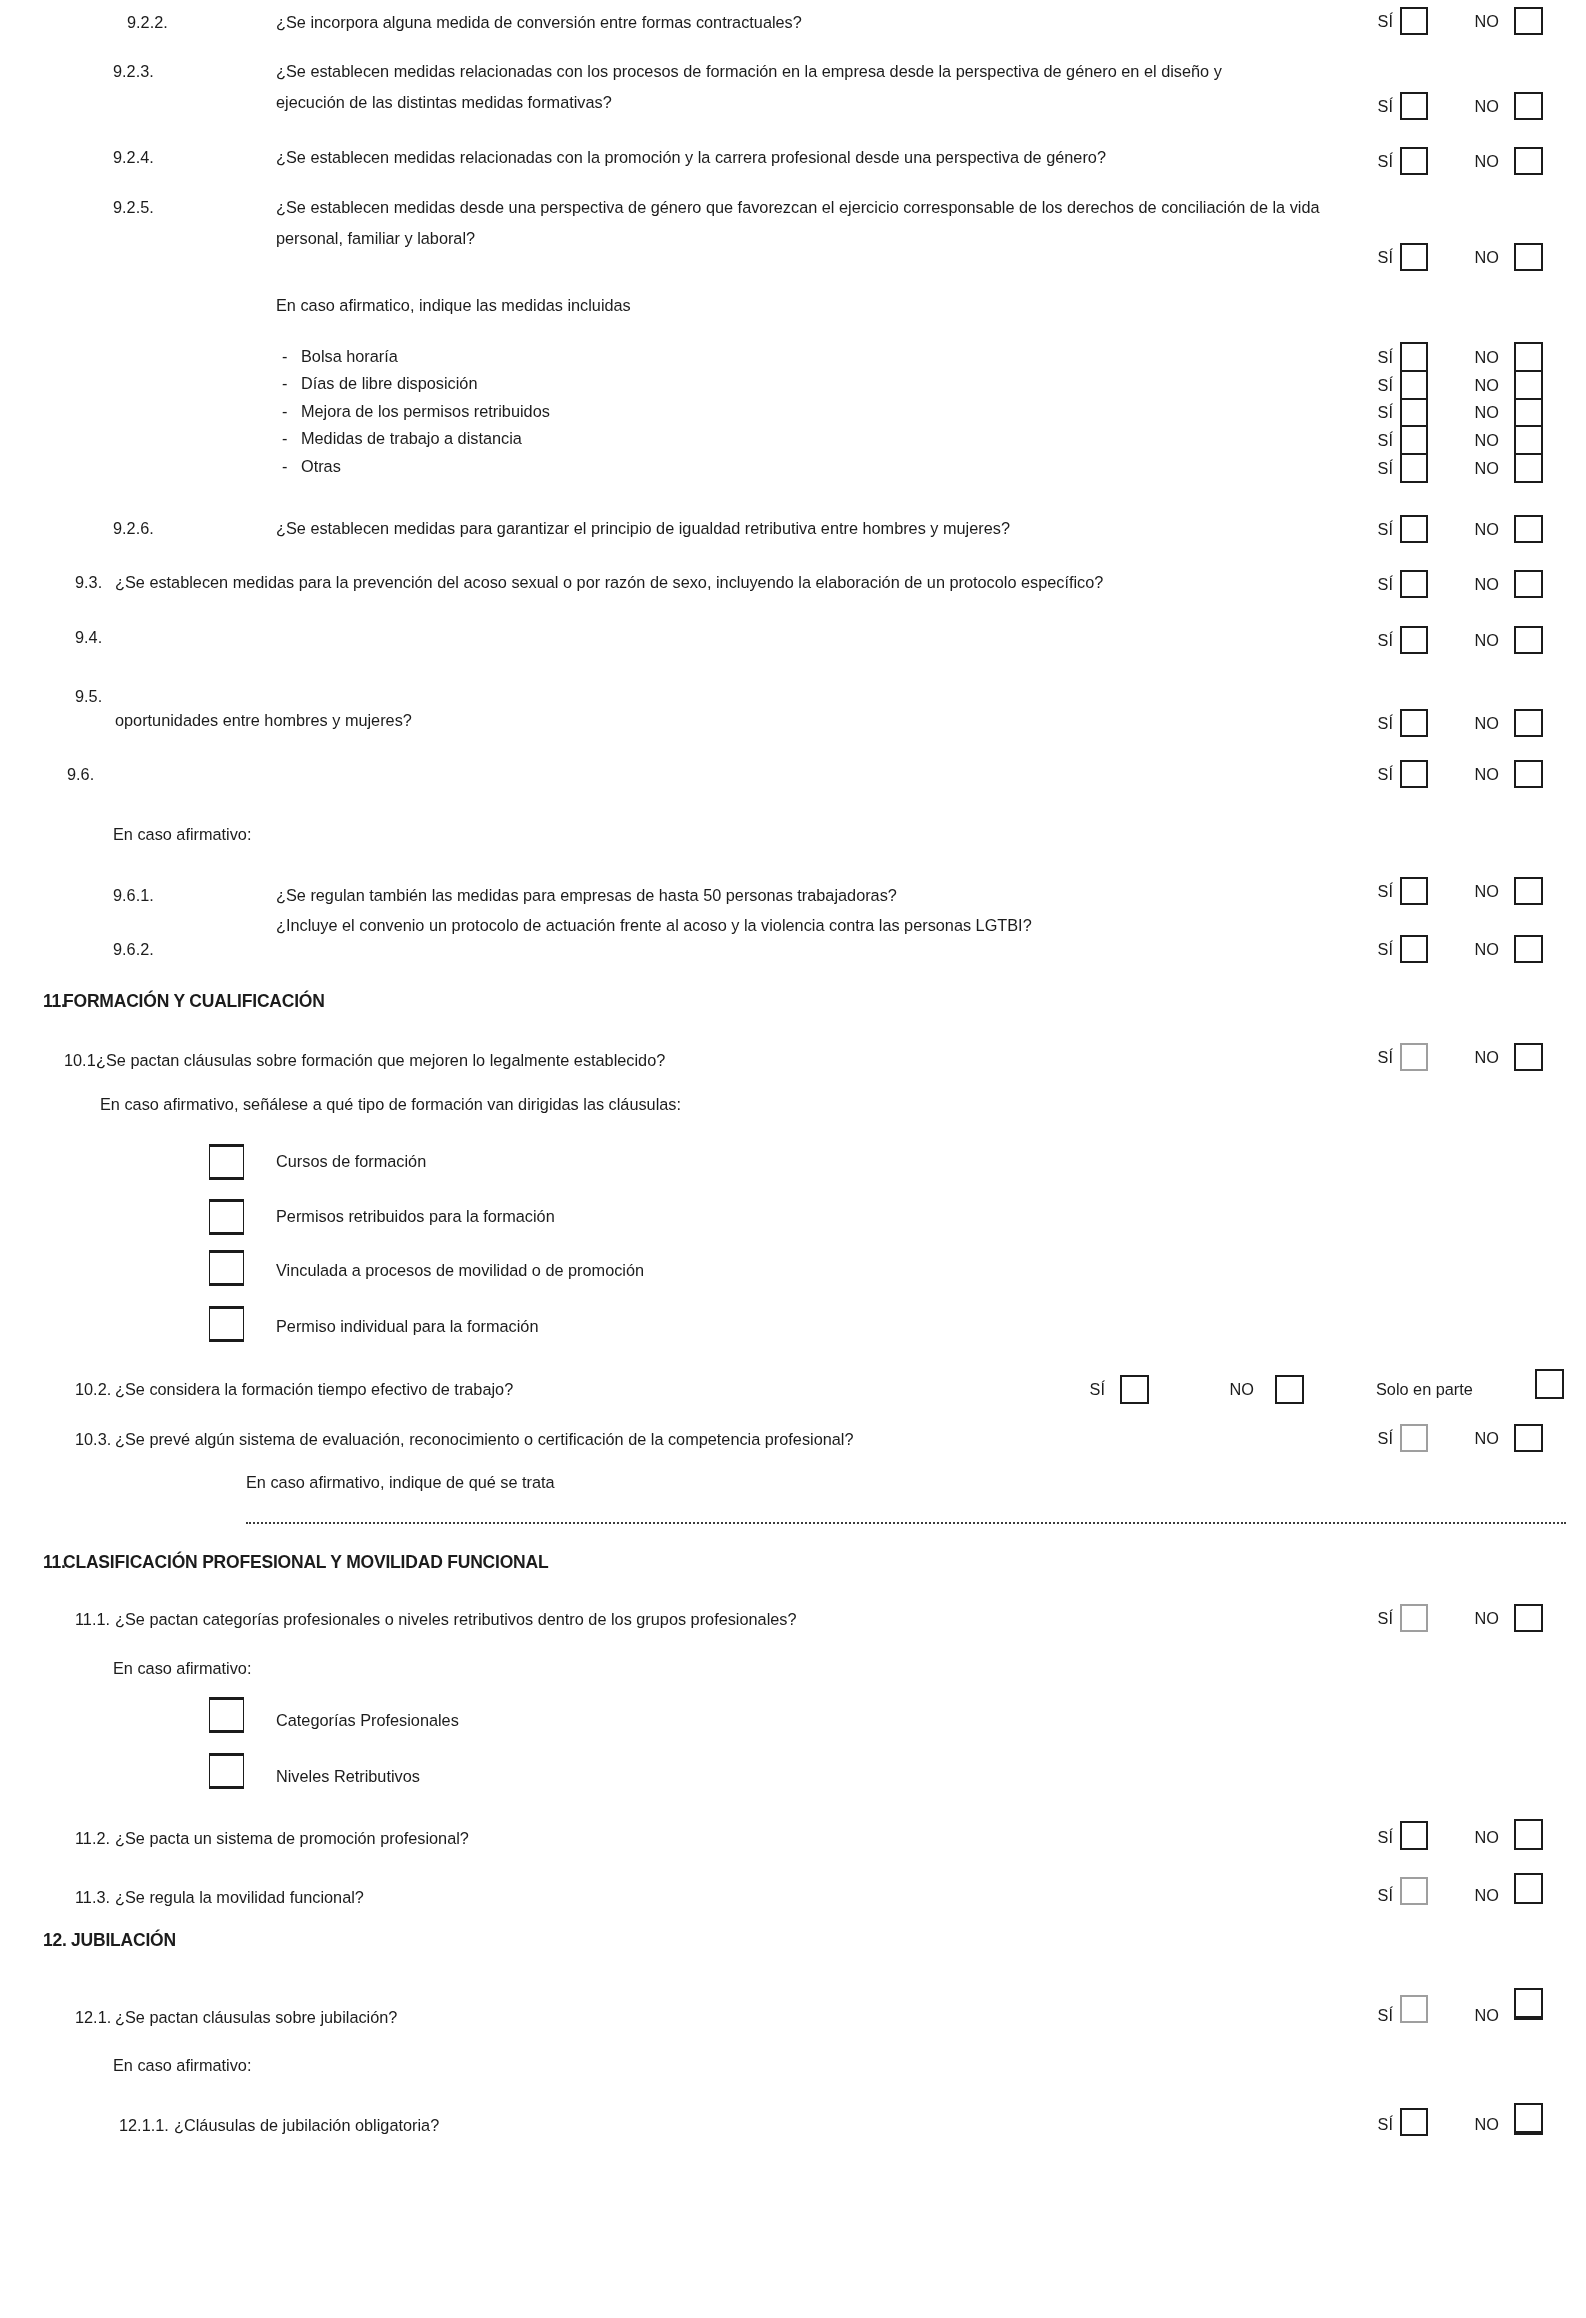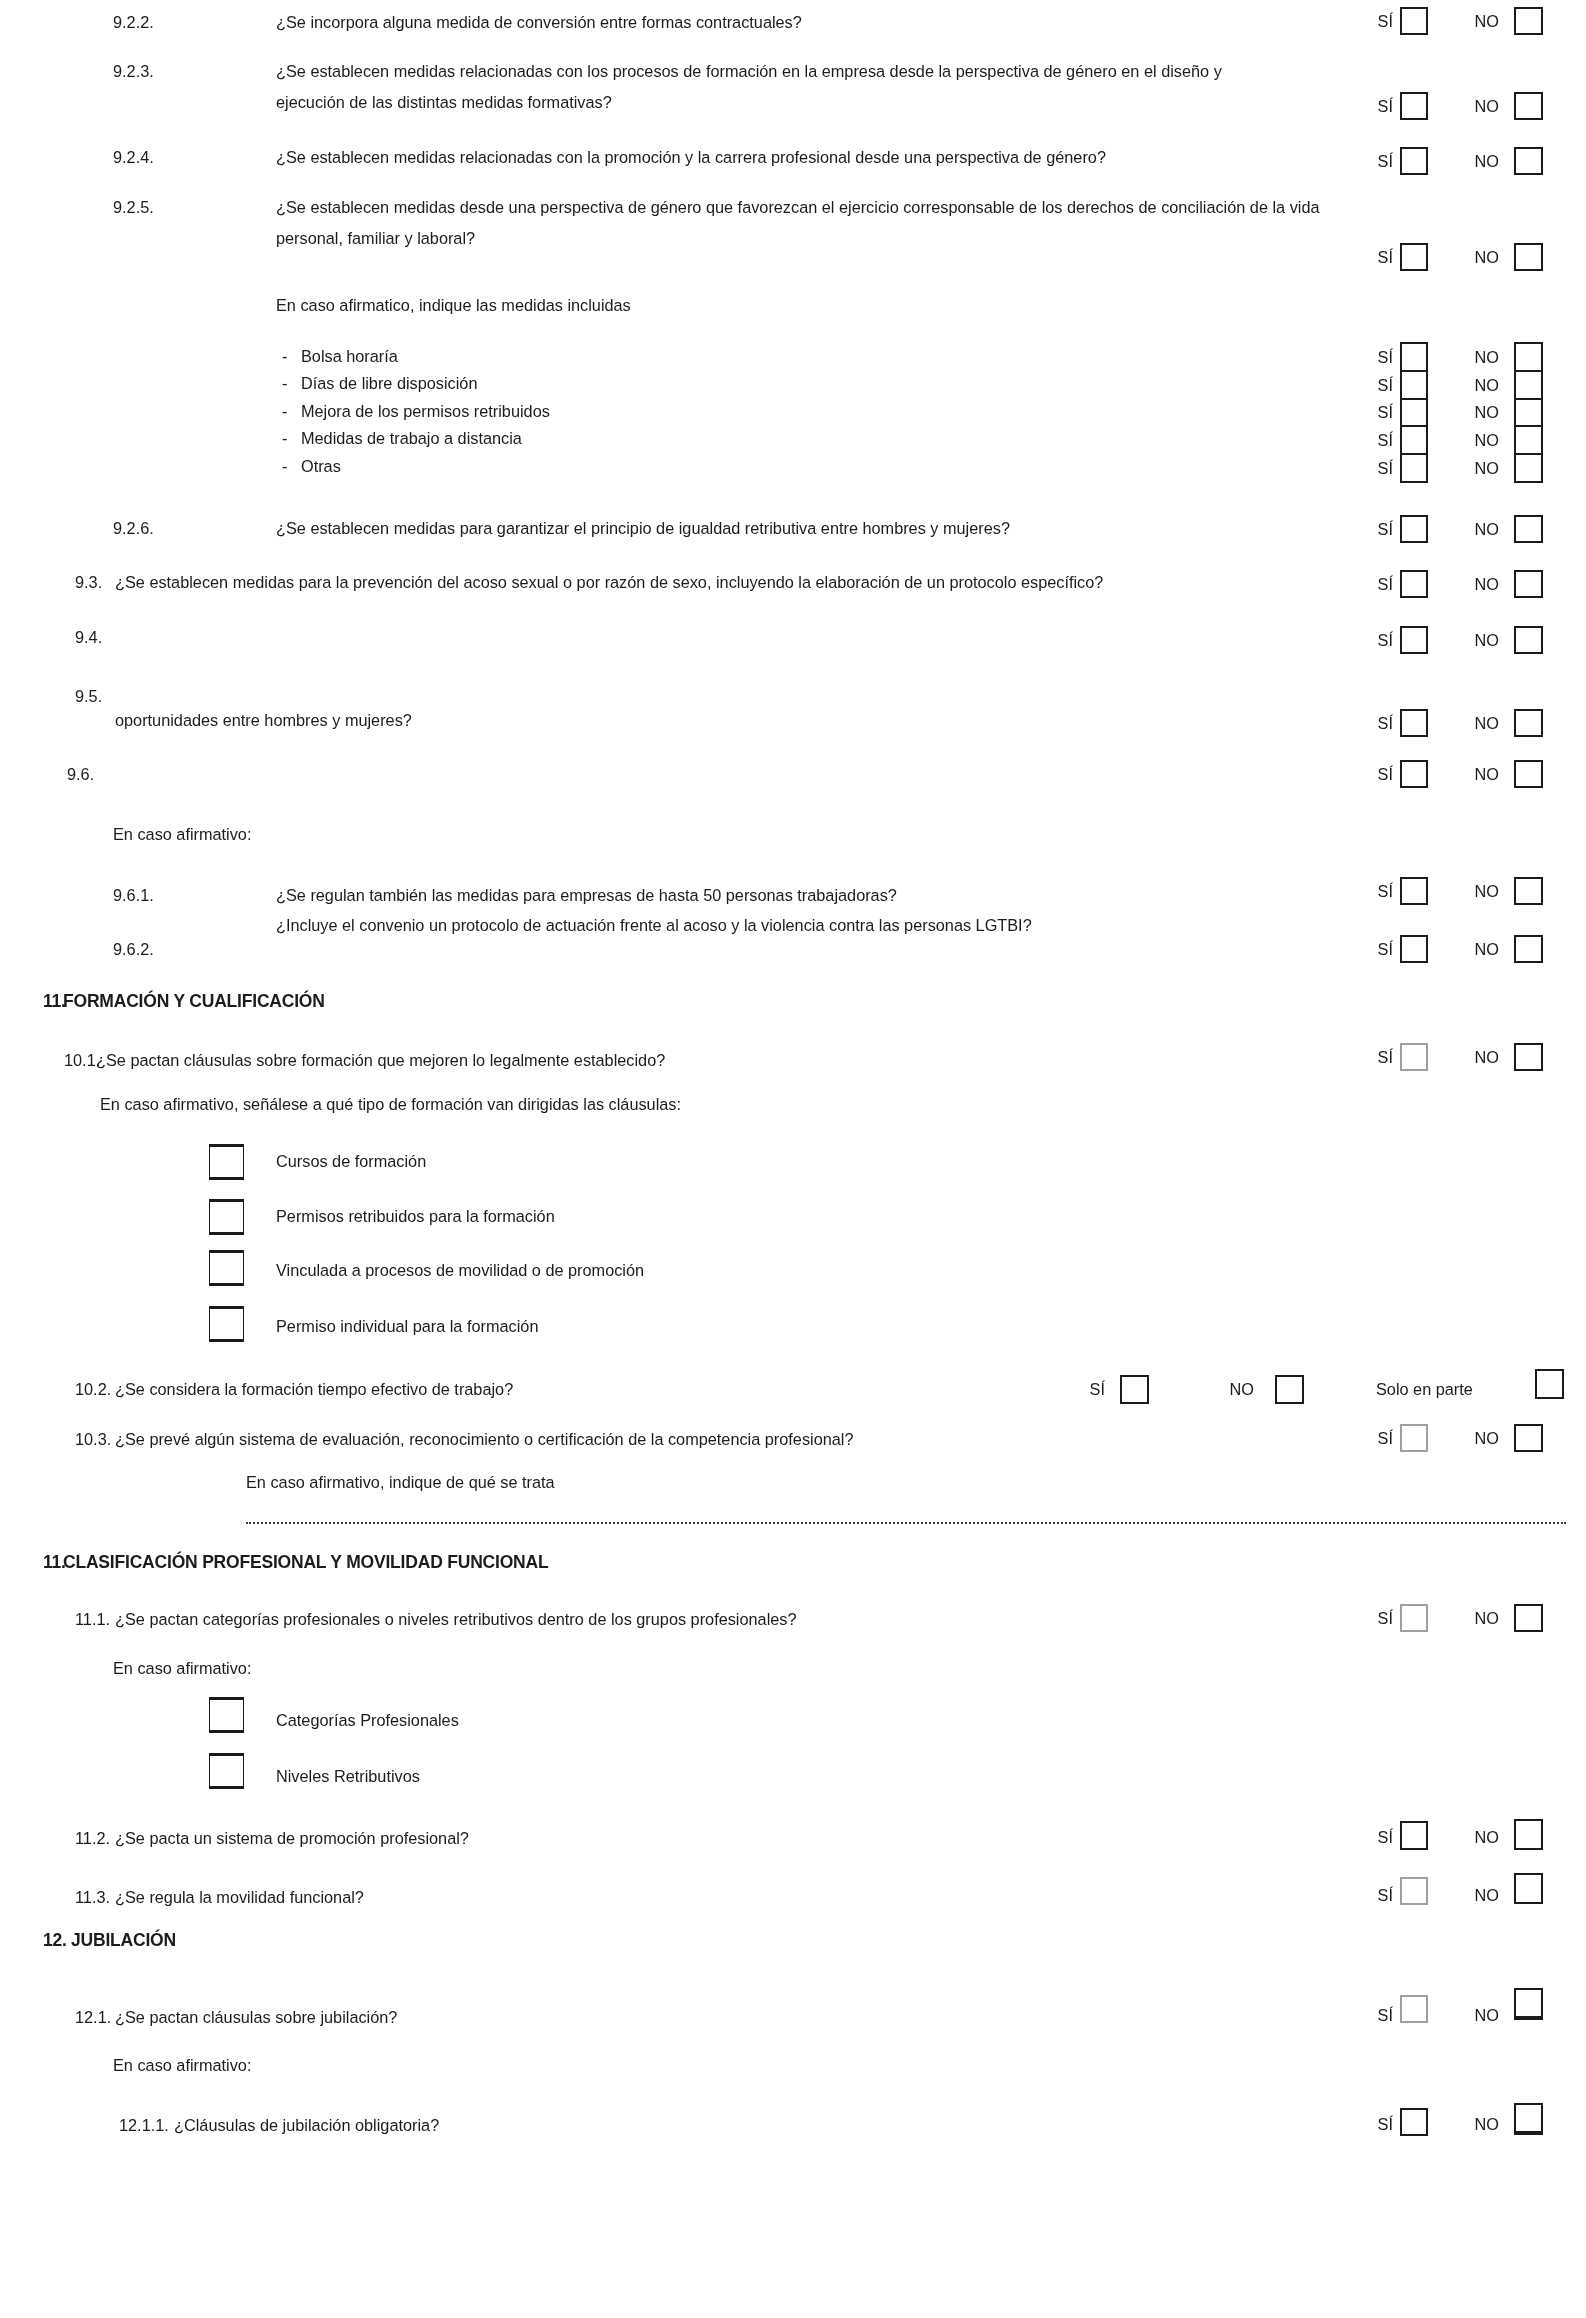--- a/index.html
+++ b/index.html
@@ -50,21 +50,21 @@
     position:absolute;
     height:0;
     border-top:2.1px dotted #3c3c3c;
   }
 </style>
 </head>
 <body>
 
 <div class="page">
 
-  <span class="t" style="top:13.4px;left:113px">9.2.2.</span>
+  <span class="t" style="top:13.4px;left:127px">9.2.2.</span>
   <span class="t" style="top:13.4px;left:276px">¿Se incorpora alguna medida de conversión entre formas contractuales?</span>
   <span class="t yl" style="top:11.7px">SÍ</span>
   <span class="box sibox" style="top:6.7px"></span>
   <span class="t nl" style="top:11.7px">NO</span>
   <span class="box nobox" style="top:6.7px"></span>
 
   <span class="t" style="top:62px;left:113px">9.2.3.</span>
   <span class="t" style="top:62px;left:276px">¿Se establecen medidas relacionadas con los procesos de formación en la empresa desde la perspectiva de género en el diseño y</span>
   <span class="t" style="top:93px;left:276px">ejecución de las distintas medidas formativas?</span>
   <span class="t yl" style="top:97px">SÍ</span>

